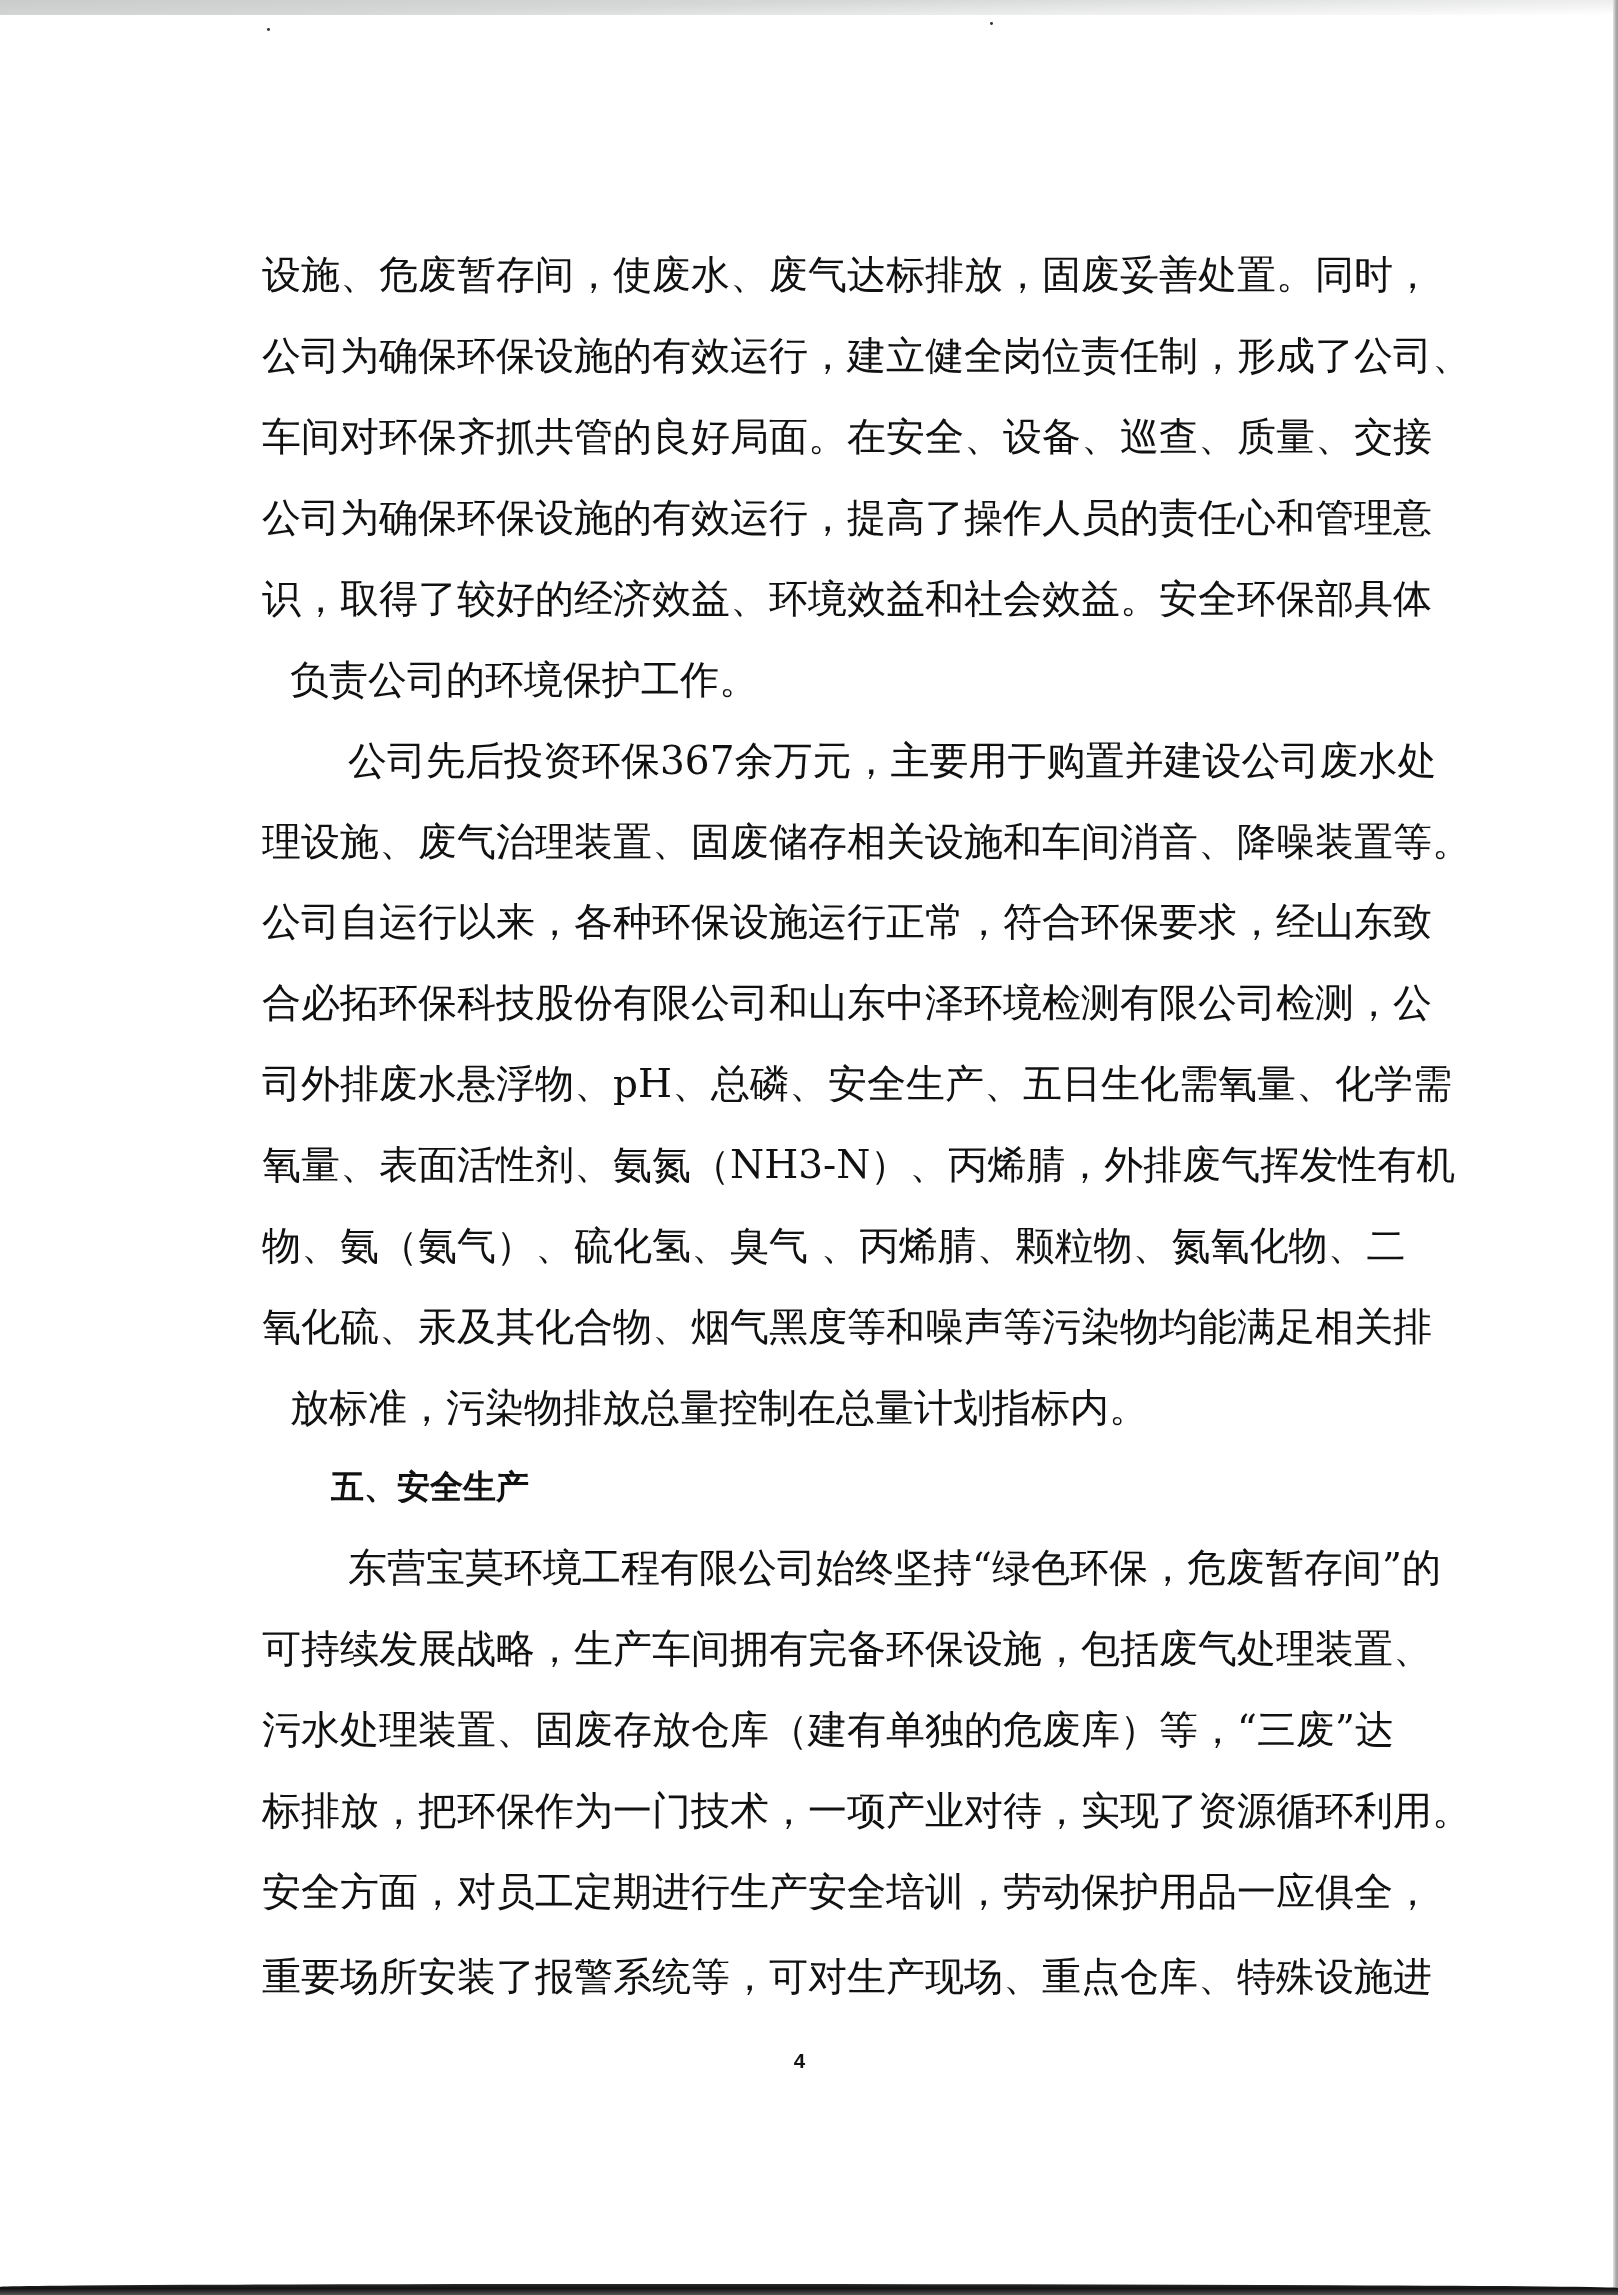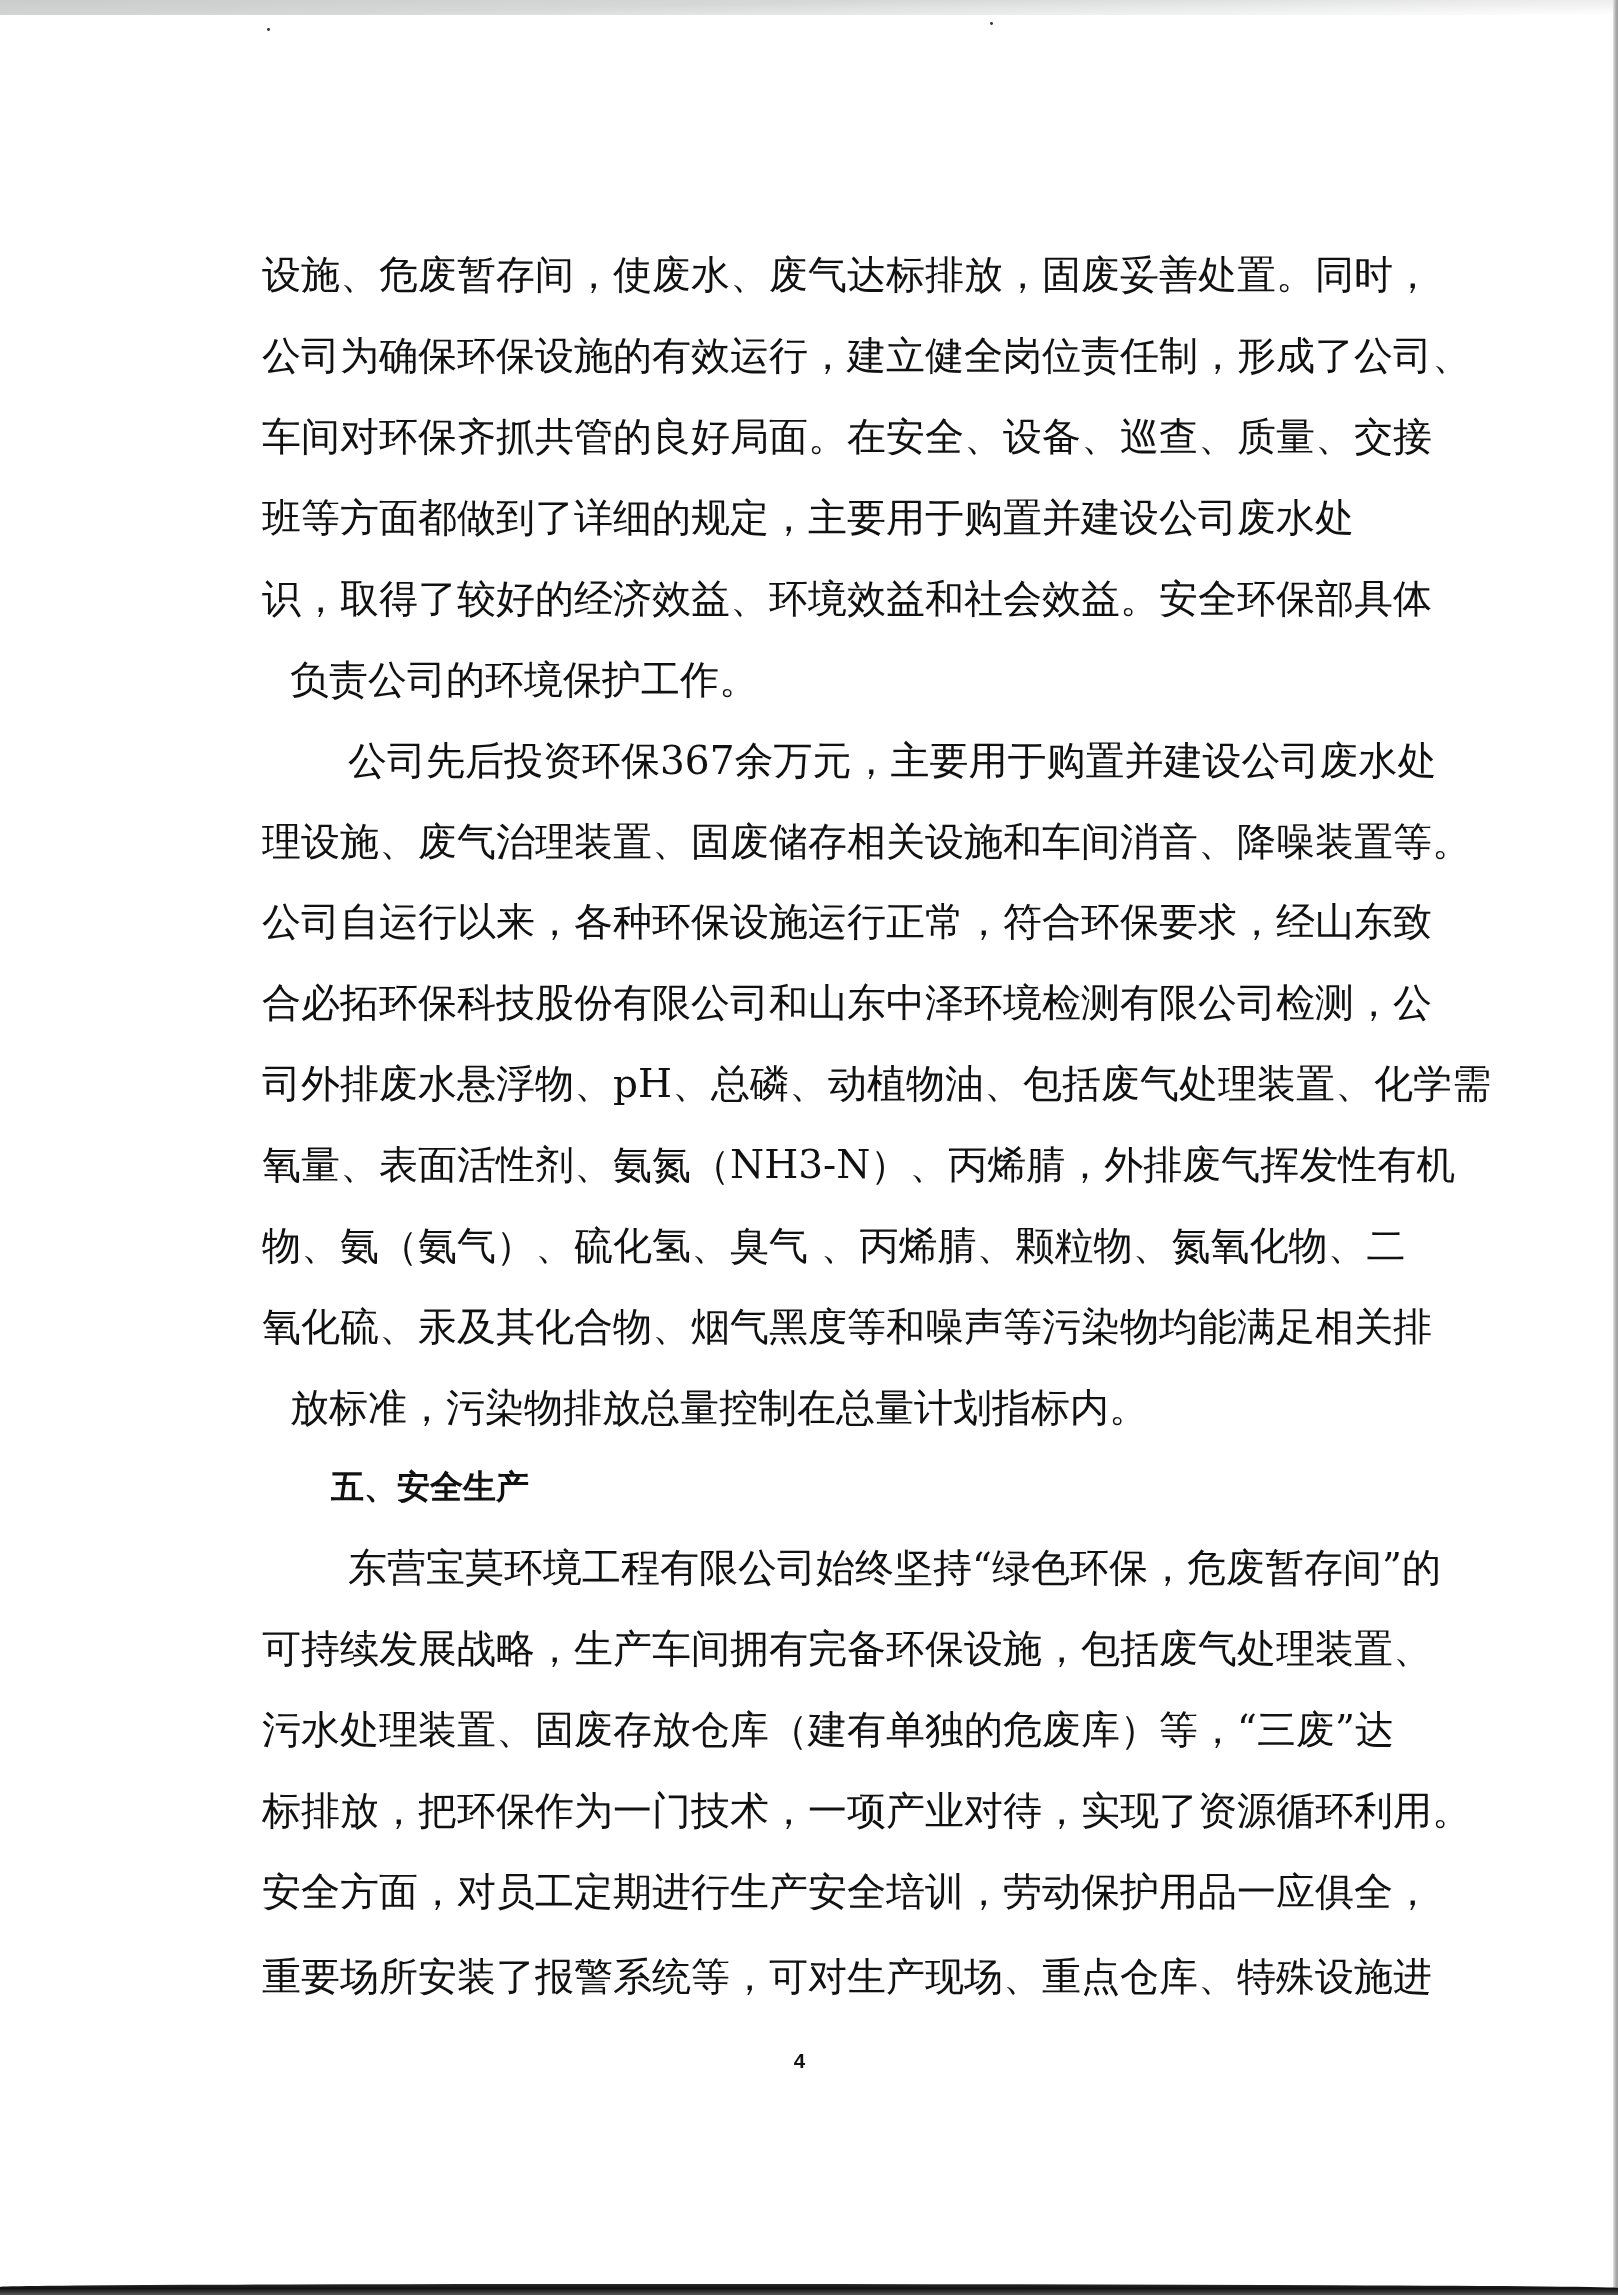--- a/index.html
+++ b/index.html
@@ -54,31 +54,31 @@
 <div class="scan-bottom"></div>
 <div class="speck" style="left:267px;top:28px"></div>
 <div class="speck" style="left:990px;top:22.4px"></div>
 
 <div class="page">
 
   <div>
     <div class="line" style="top:250px">设施、危废暂存间，使废水、废气达标排放，固废妥善处置。同时，</div>
     <div class="line" style="top:331px">公司为确保环保设施的有效运行，建立健全岗位责任制，形成了公司、</div>
     <div class="line" style="top:412px">车间对环保齐抓共管的良好局面。在安全、设备、巡查、质量、交接</div>
-    <div class="line" style="top:493px">班等方面都做到了详细的规定，主要用于购置并建设公司废水处</div>
+    <div class="line" style="top:493px">公司为确保环保设施的有效运行，提高了操作人员的责任心和管理意</div>
     <div class="line" style="top:574px">识，取得了较好的经济效益、环境效益和社会效益。安全环保部具体</div>
     <div class="line last" style="top:655px">负责公司的环境保护工作。</div>
   </div>
 
   <div>
     <div class="line indent" style="top:736px">公司先后投资环保367余万元，主要用于购置并建设公司废水处</div>
     <div class="line" style="top:817px">理设施、废气治理装置、固废储存相关设施和车间消音、降噪装置等。</div>
     <div class="line" style="top:897px">公司自运行以来，各种环保设施运行正常，符合环保要求，经山东致</div>
     <div class="line" style="top:978px">合必拓环保科技股份有限公司和山东中泽环境检测有限公司检测，公</div>
-    <div class="line" style="top:1059px">司外排废水悬浮物、pH、总磷、动植物油、包括废气处理装置、化学需</div>
+    <div class="line" style="top:1059px">司外排废水悬浮物、pH、总磷、安全生产、五日生化需氧量、化学需</div>
     <div class="line" style="top:1140px">氧量、表面活性剂、氨氮（NH3-N）、丙烯腈，外排废气挥发性有机</div>
     <div class="line" style="top:1221px">物、氨（氨气）、硫化氢、臭气 、丙烯腈、颗粒物、氮氧化物、二</div>
     <div class="line" style="top:1302px">氧化硫、汞及其化合物、烟气黑度等和噪声等污染物均能满足相关排</div>
     <div class="line last" style="top:1383px">放标准，污染物排放总量控制在总量计划指标内。</div>
   </div>
 
   <div class="heading" style="top:1462px">五、安全生产</div>
 
   <div>
     <div class="line indent" style="top:1543px">东营宝莫环境工程有限公司始终坚持“绿色环保，危废暂存间”的</div>

